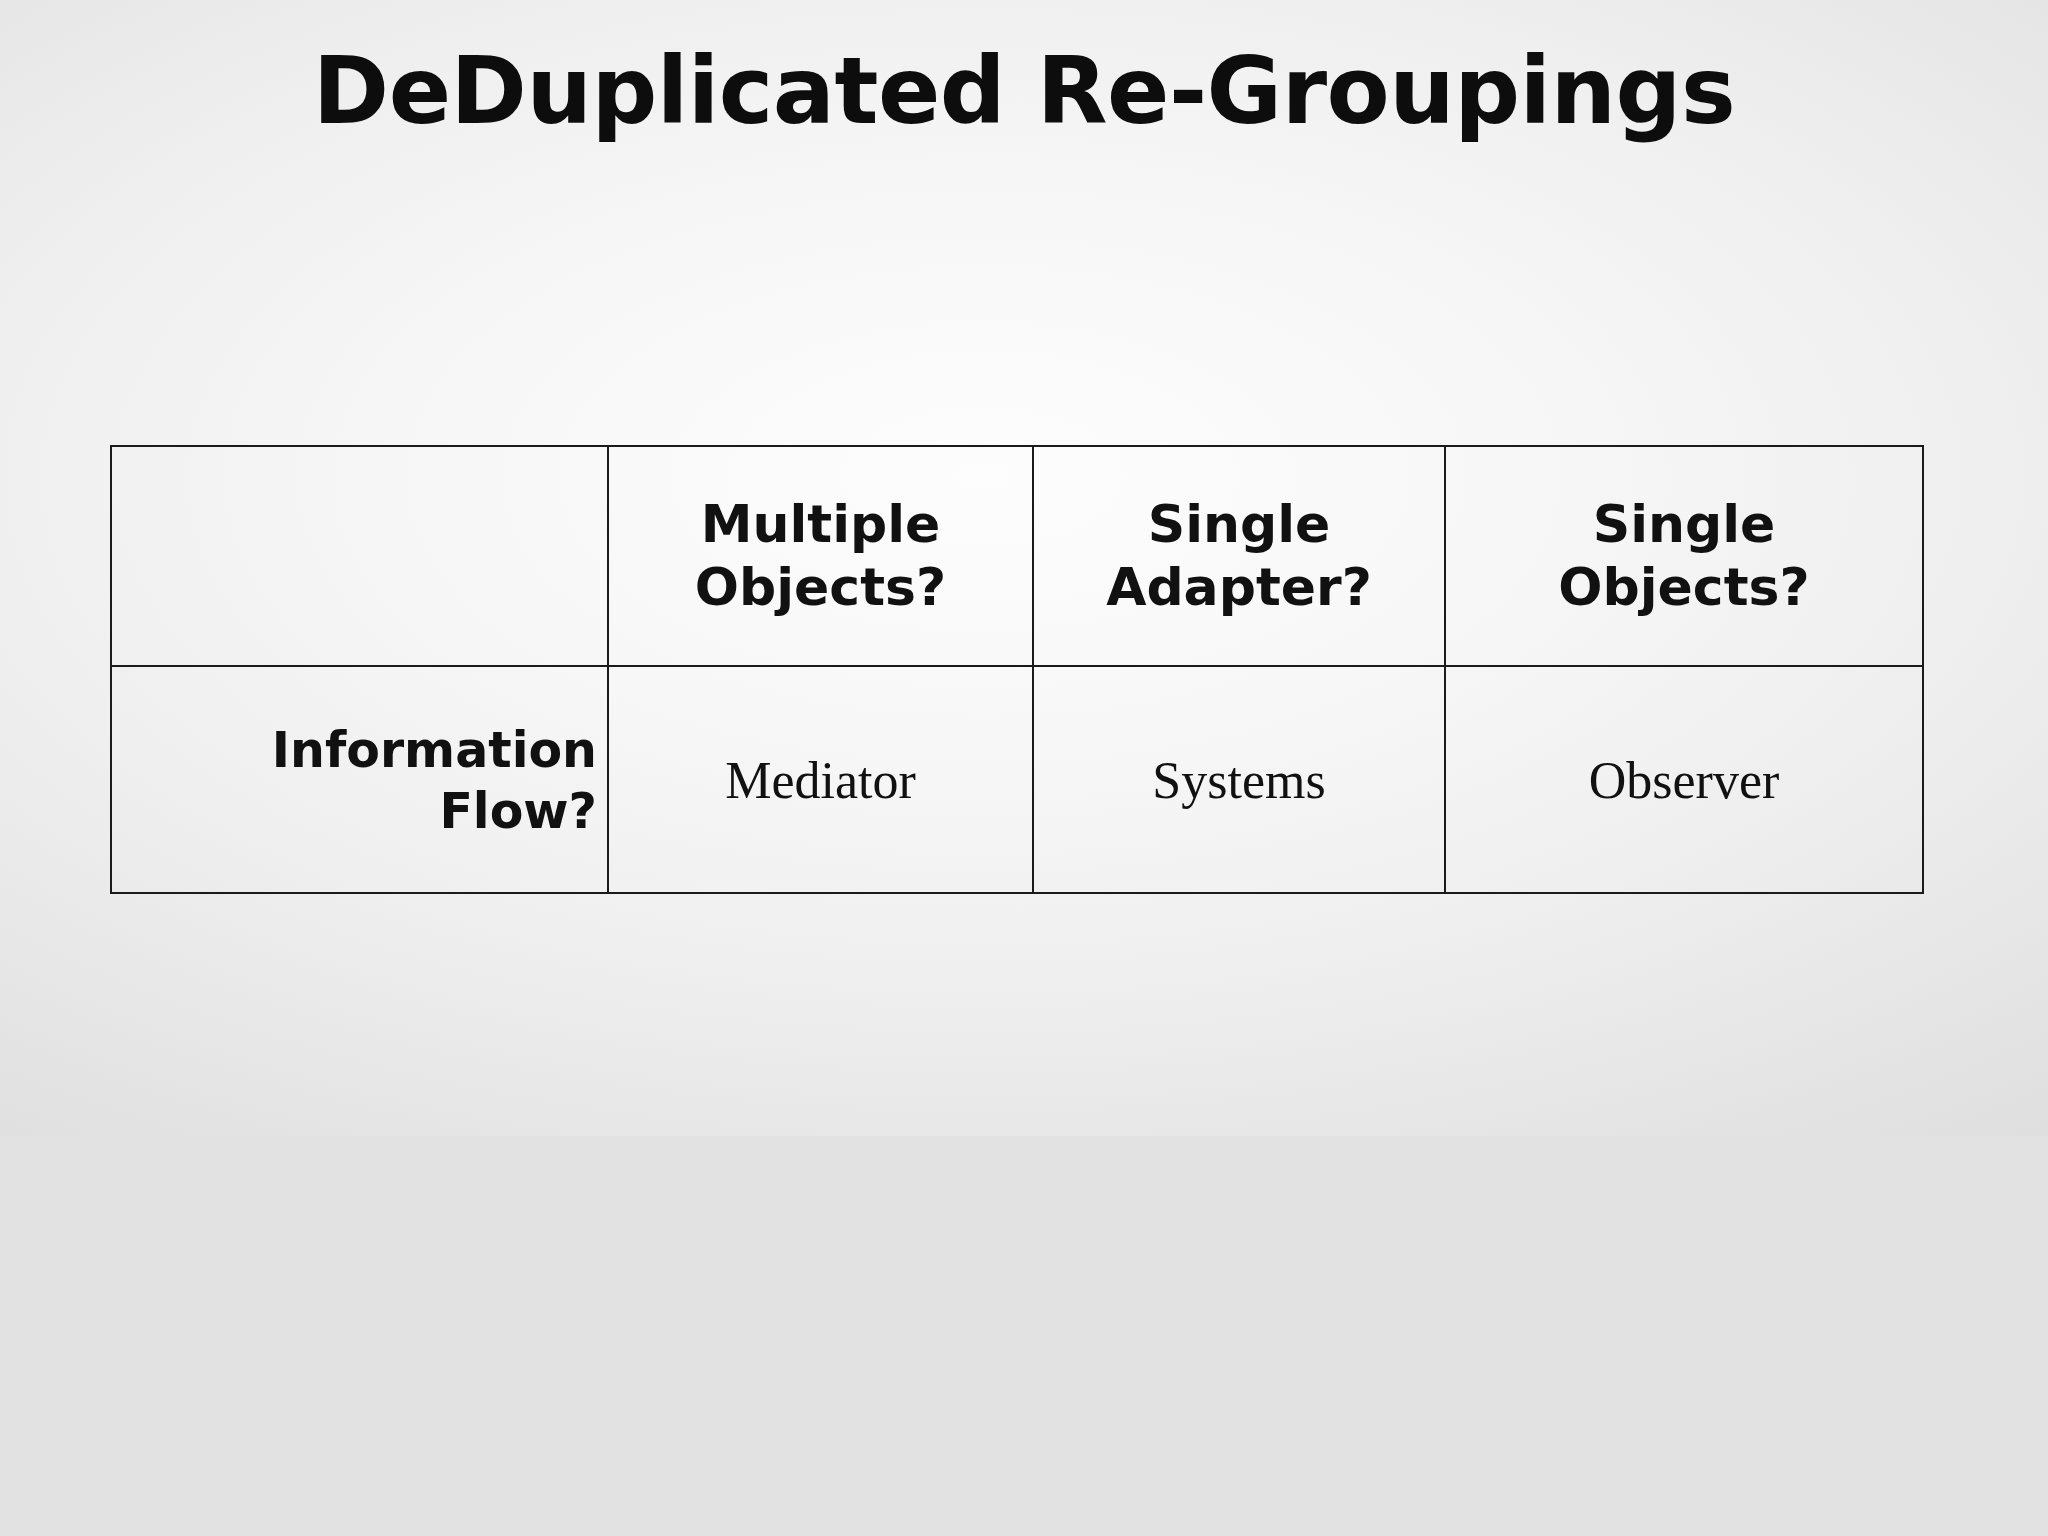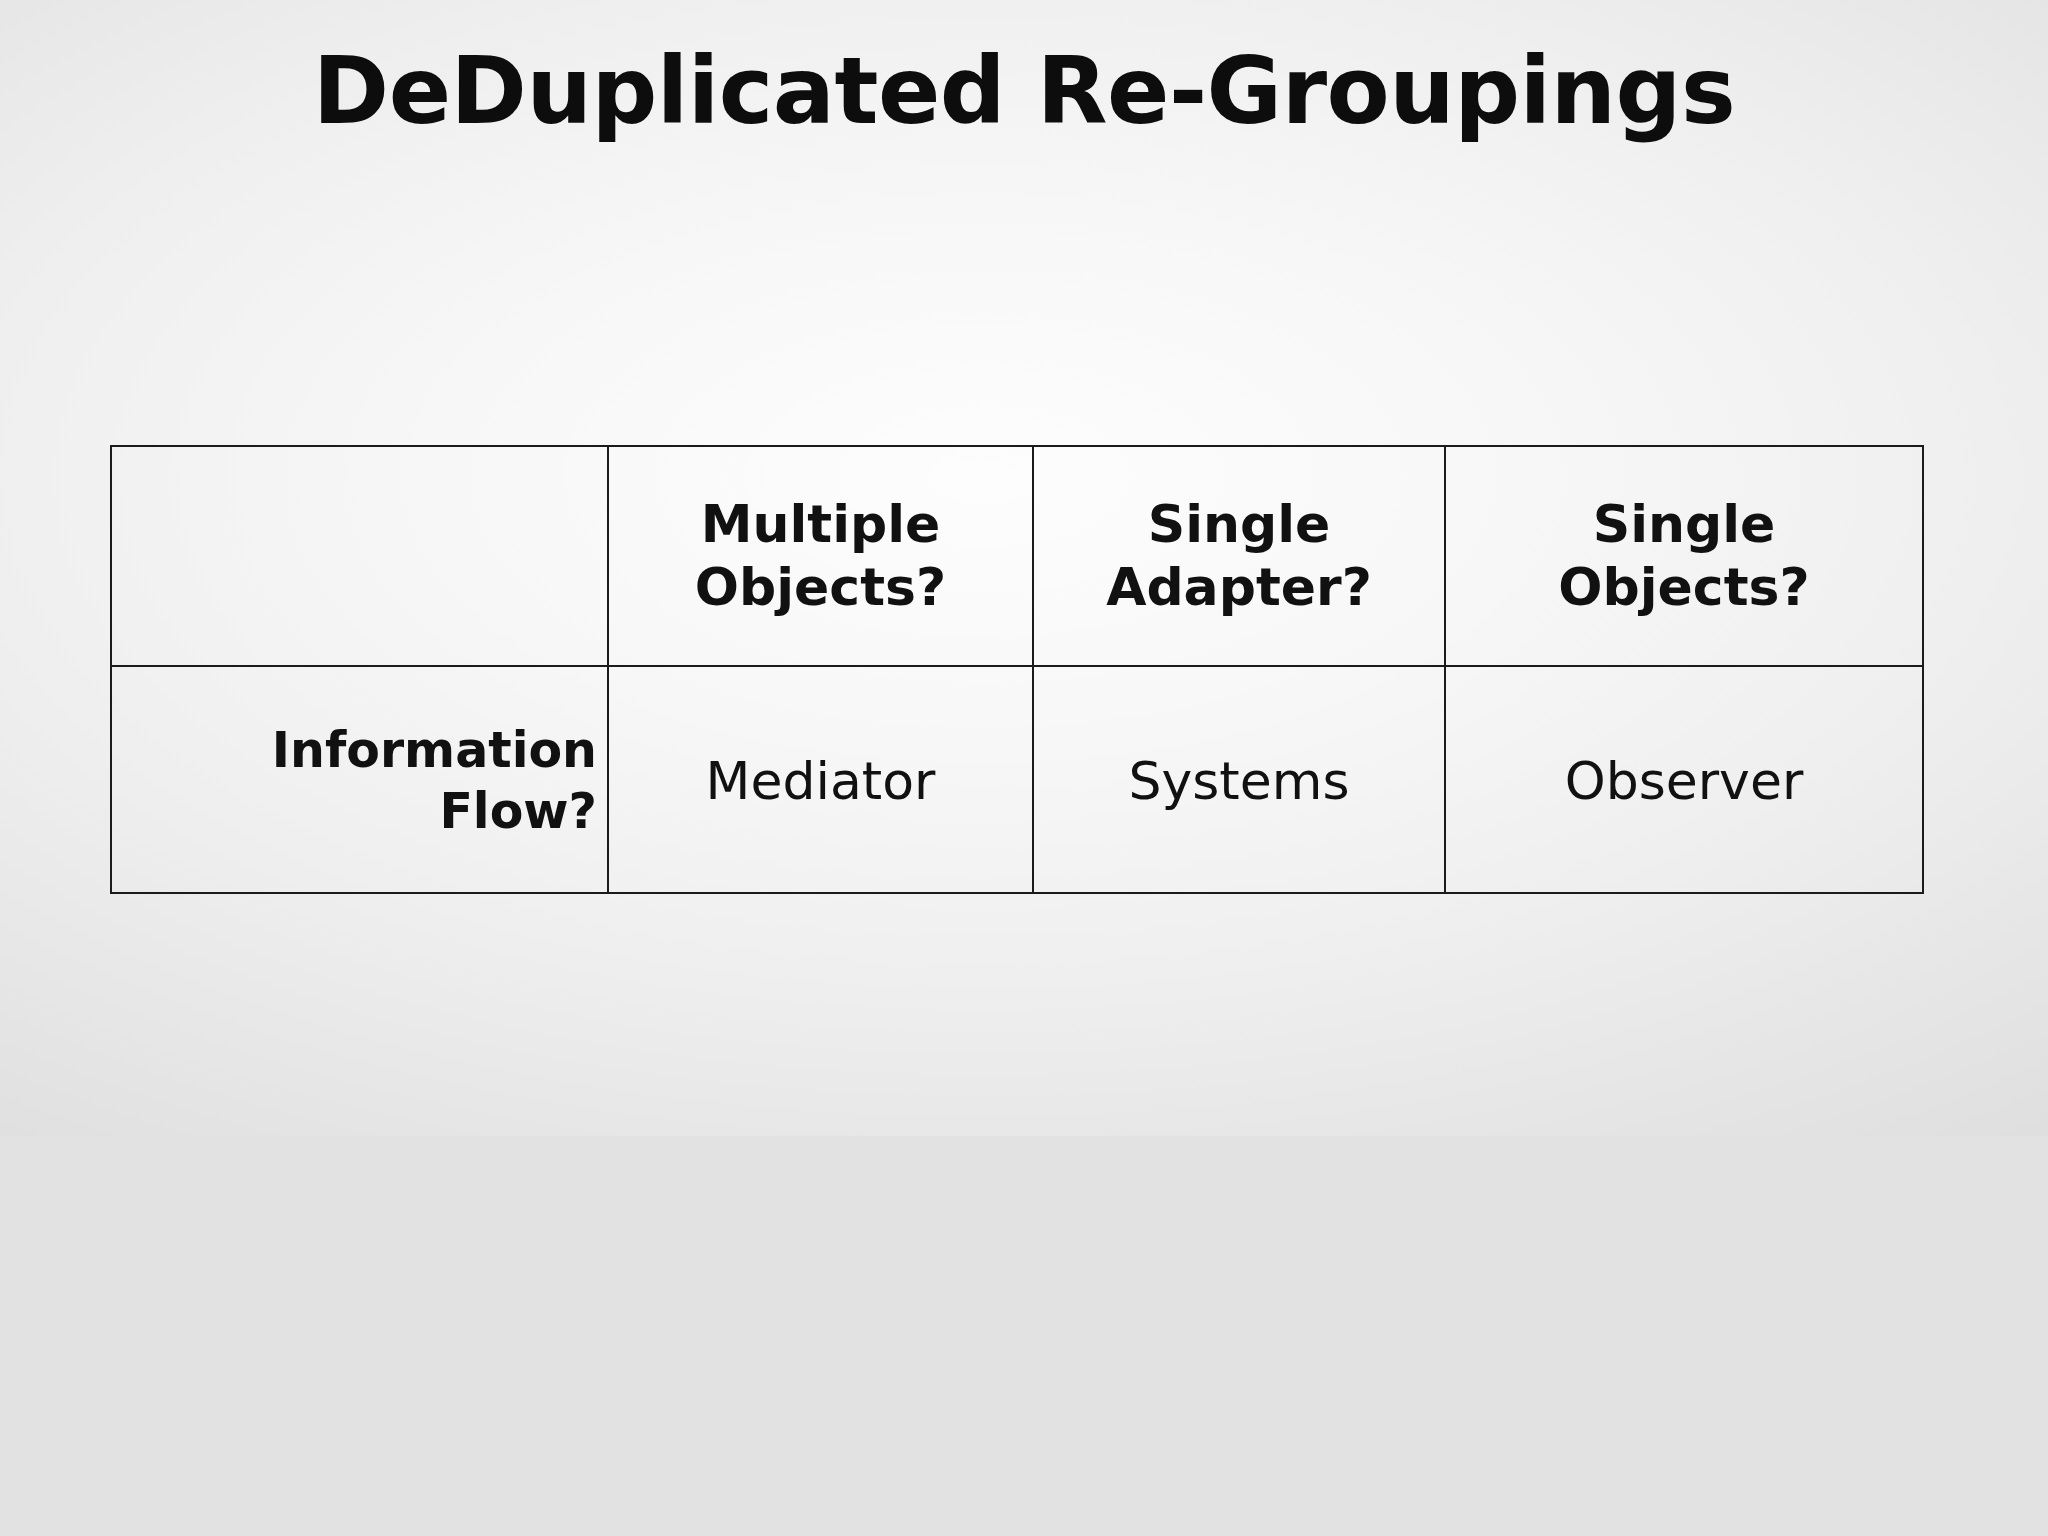--- a/index.html
+++ b/index.html
@@ -89,20 +89,21 @@
     font-weight: 700;
     line-height: 1.24;
     padding: 0 10px;
     text-align: right;
   }
   .cell-value {
     font-size: 52px;
     font-weight: 400;
     line-height: 1.2;
     padding: 0 10px;
+    font-family: Liberation Serif, serif;
   }
 
   
   tr.body-row-1 td .inner,
   tr.body-row-2 td .inner {
     display: block;
     padding-top: 4px;
   }
   tr.body-row-1 td { vertical-align: top; padding-top: 26px; }
   tr.body-row-2 td { vertical-align: top; padding-top: 24px; }

